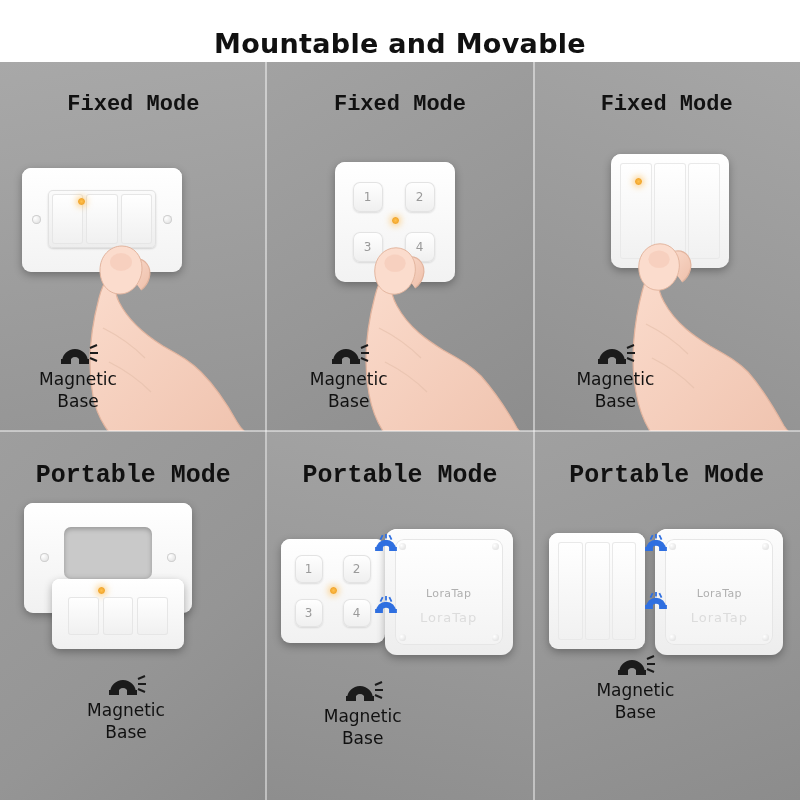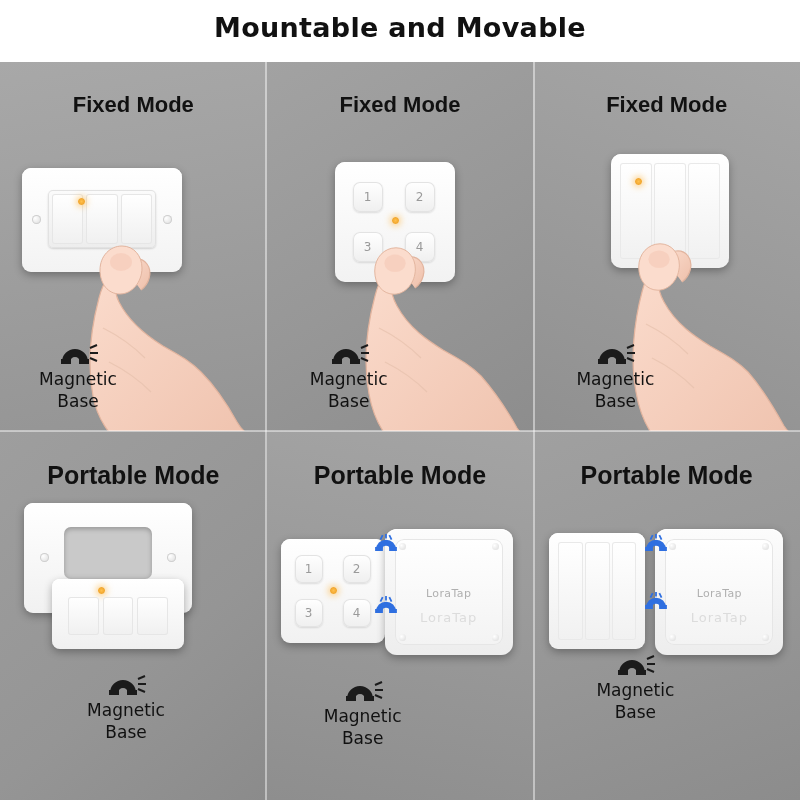--- a/index.html
+++ b/index.html
@@ -6,21 +6,21 @@
   body{
     width:800px;height:800px;
     font-family:"DejaVu Sans", sans-serif;
     background:#ffffff;
     overflow:hidden;
   }
   .page{position:relative;width:800px;height:800px;}
 
   
   .header{
-    position:absolute;top:0;left:0;width:800px;height:54px;
+    position:absolute;top:16px;left:0;width:800px;height:54px;
     background:#ffffff;
     display:flex;align-items:center;justify-content:center;
   }
   .header h1{
     margin:0;
     font-size:27px;
     font-weight:bold;
     letter-spacing:.3px;
     color:#111111;
     font-family:"DejaVu Sans", sans-serif;
@@ -47,21 +47,21 @@
   .cell.b6{background:linear-gradient(160deg,#a0a0a0 0%, #969696 55%, #8c8c8c 100%);}
 
   
   .vline{position:absolute;top:0;width:2px;height:738px;background:rgba(255,255,255,.45);}
   .hline{position:absolute;left:0;width:800px;height:2px;background:rgba(255,255,255,.45);}
 
   .cell-title{
     position:absolute;left:0;right:0;top:30px;
     text-align:center;
     font-size:22px;font-weight:bold;color:#111;
-    font-family:Liberation Sans, sans-serif;
+    font-family:Liberation Mono, monospace;
   }
   .cell.wide .cell-title{font-size:25px;}
 
   
   .magbase{
     position:absolute;
     text-align:center;
     color:#111;
     font-size:17px;
     line-height:22px;

